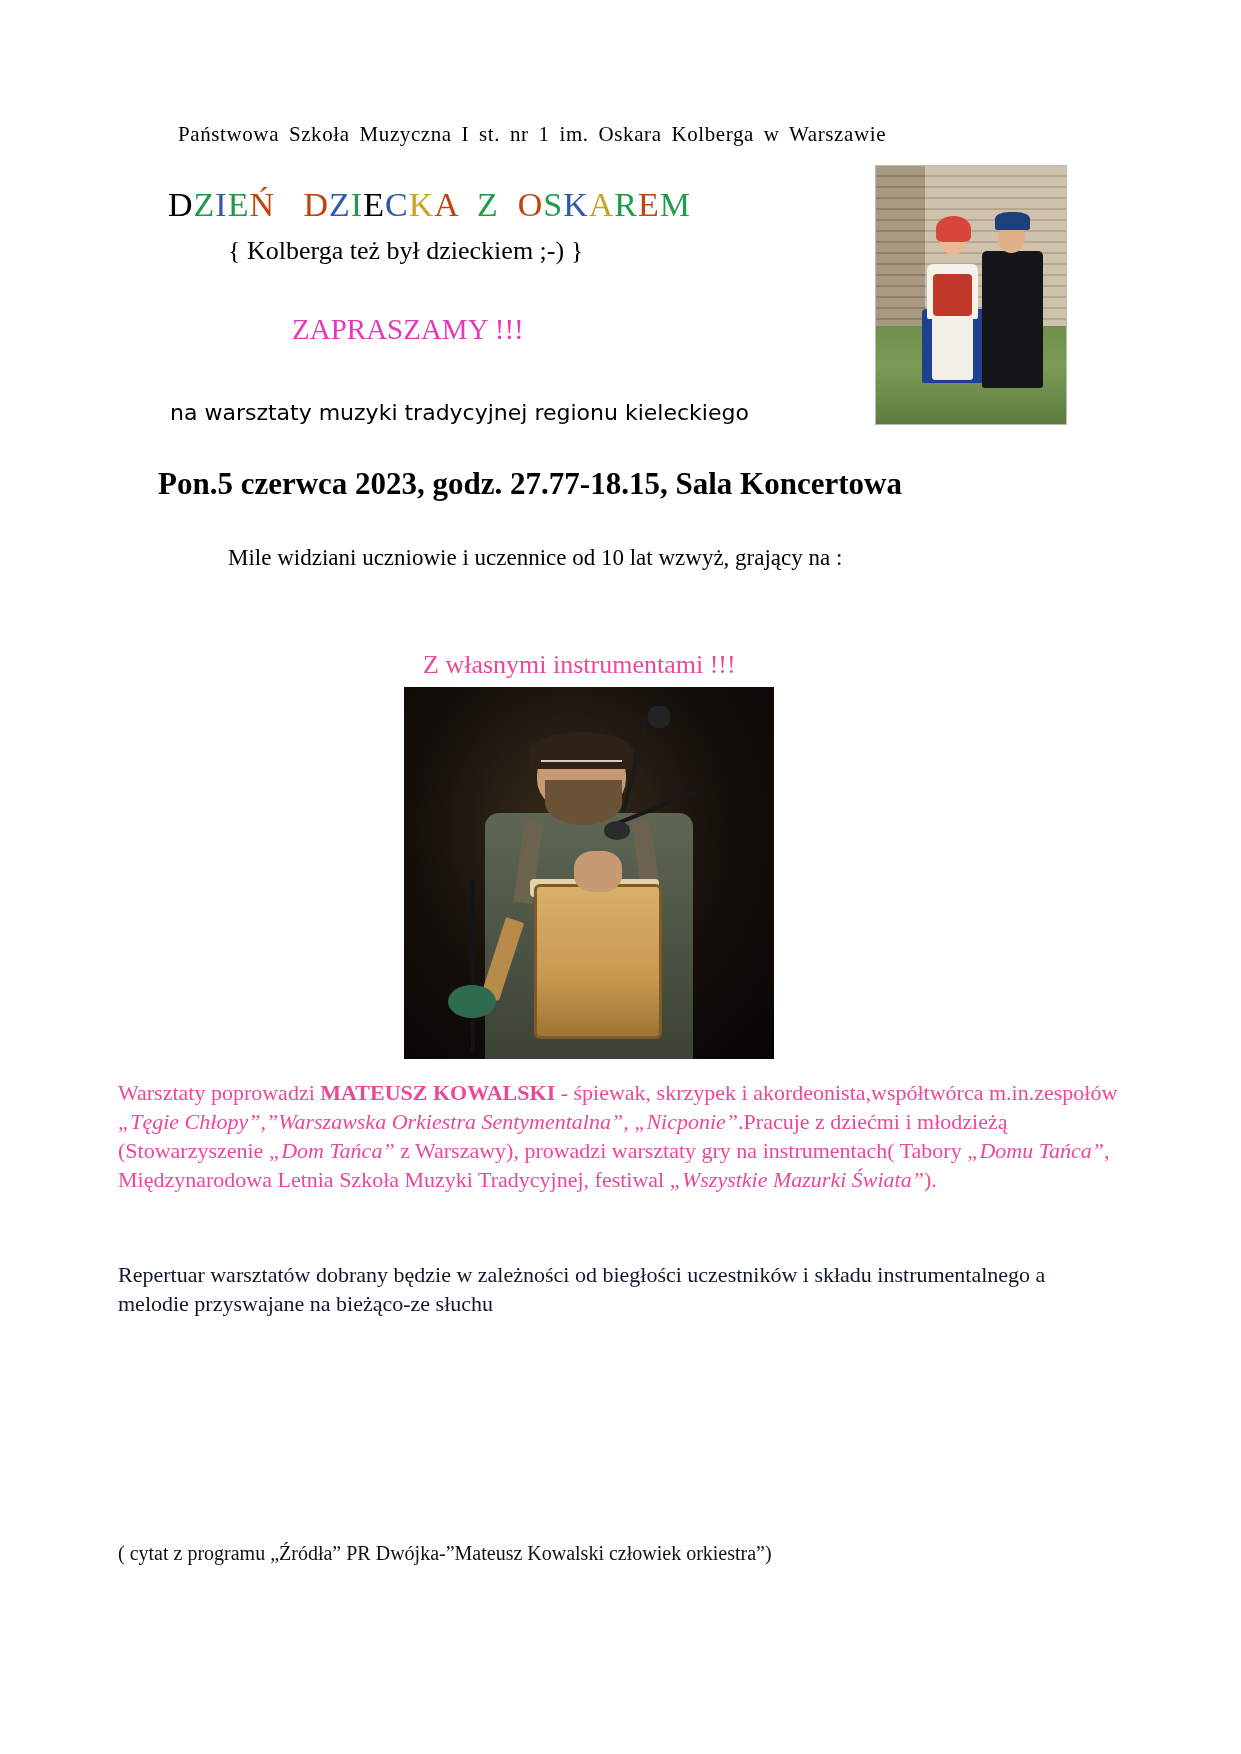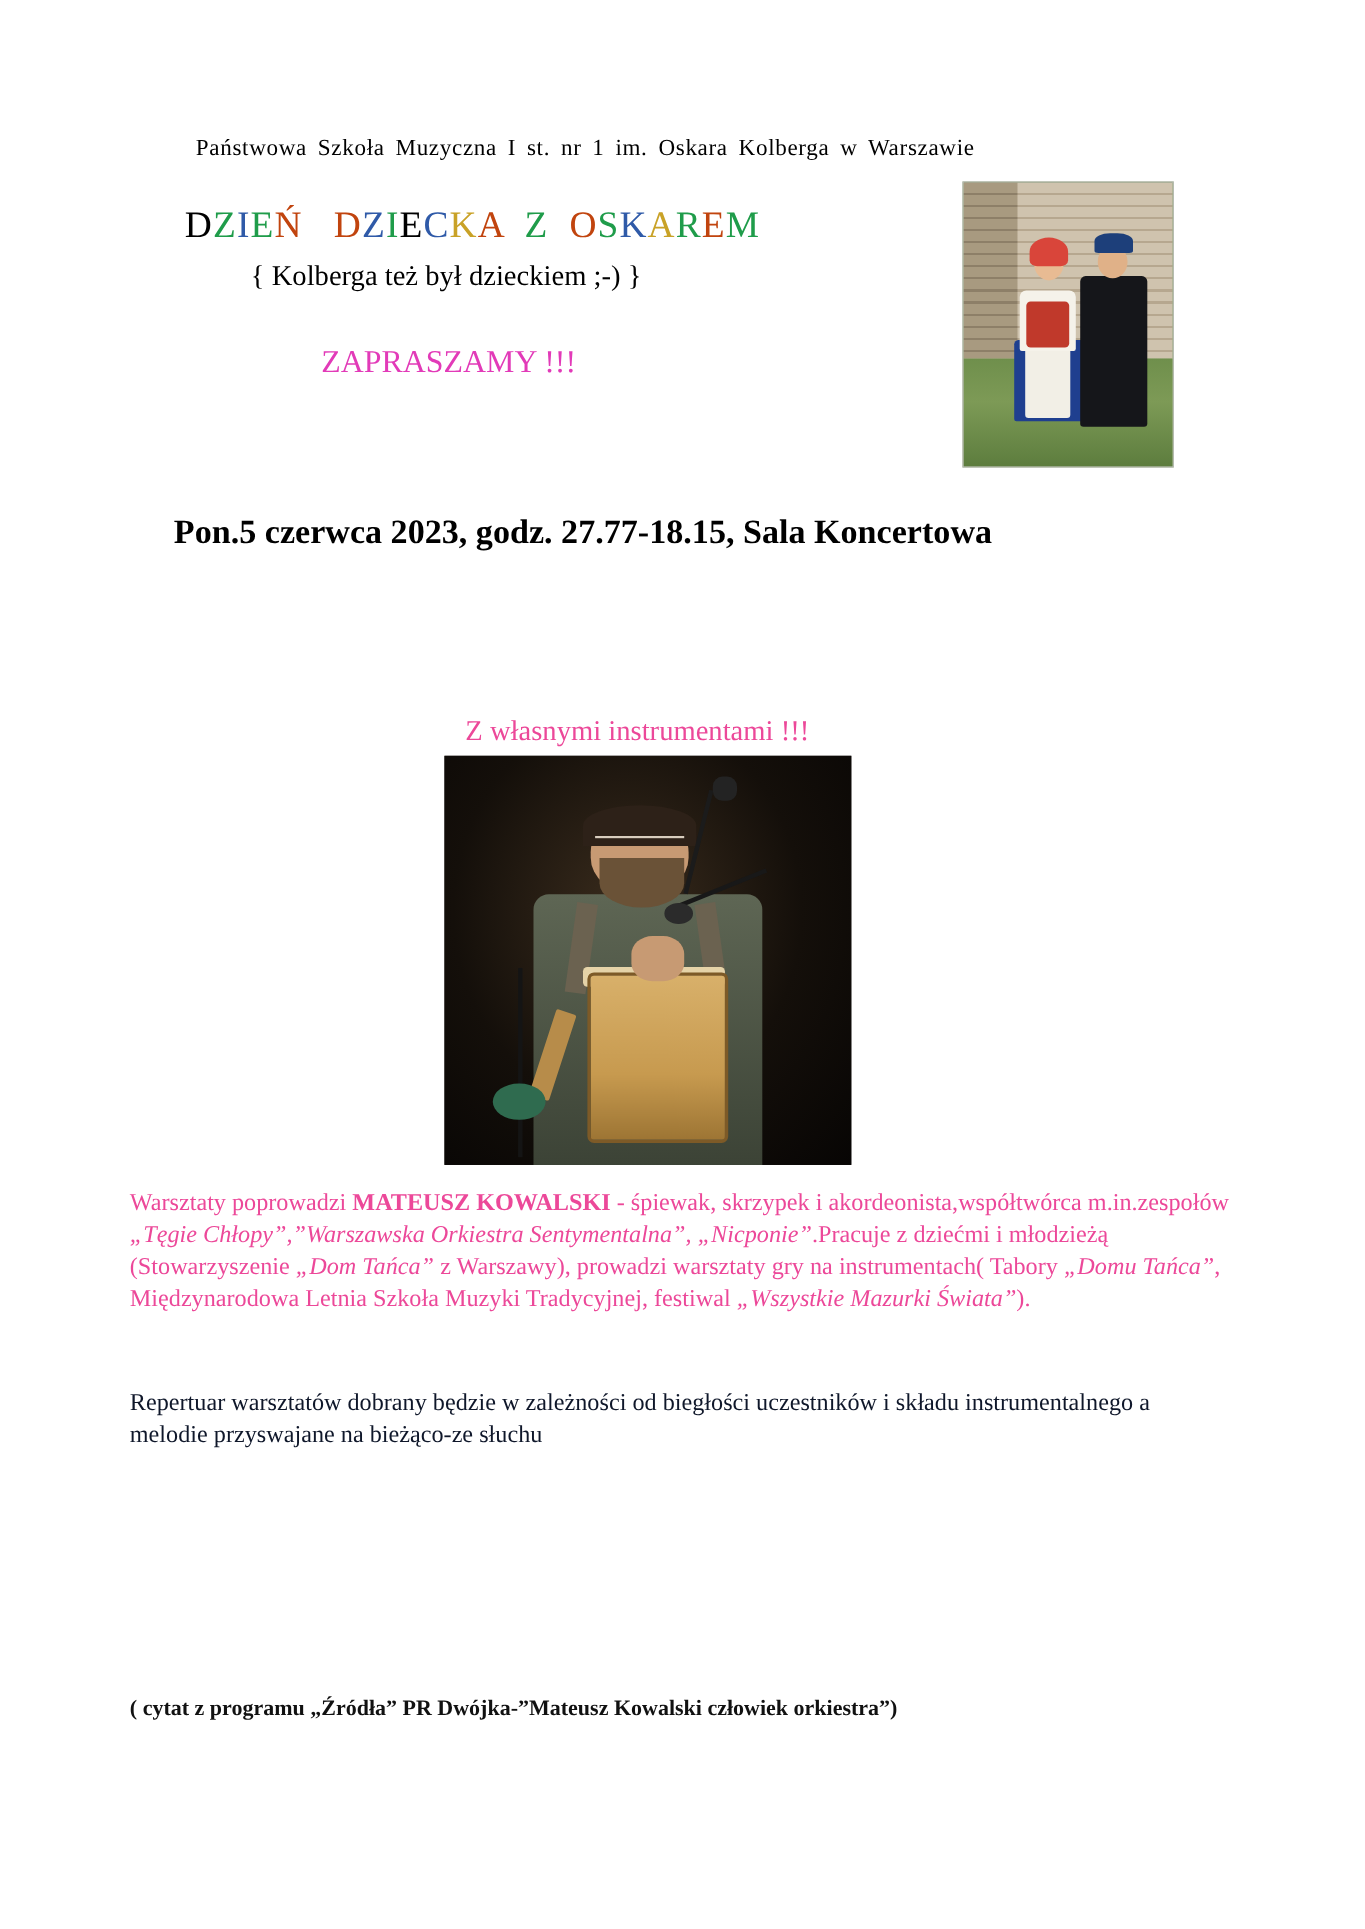--- a/index.html
+++ b/index.html
@@ -293,39 +293,40 @@
     color: #8e3a8e;
     white-space: nowrap;
   }
   .quote-src {
     position: absolute;
     left: 118px;
     top: 1542px;
     font-size: 20px;
     color: #111111;
     white-space: nowrap;
-    font-weight: bold;
   }
 </style>
 </head>
 <body>
 
 <div class="page">
 
   <div class="school-line">Państwowa  Szkoła  Muzyczna   I st.  nr 1  im. Oskara  Kolberga  w  Warszawie</div>
 
   <div class="title-colored"><span style="color: rgb(0, 0, 0);">D</span><span style="color: rgb(31, 156, 74);">Z</span><span style="color: rgb(47, 90, 168);">I</span><span style="color: rgb(31, 156, 74);">E</span><span style="color: rgb(193, 68, 14);">Ń</span><span style="color: rgb(0, 0, 0);">   </span><span style="color: rgb(193, 68, 14);">D</span><span style="color: rgb(47, 90, 168);">Z</span><span style="color: rgb(31, 156, 74);">I</span><span style="color: rgb(0, 0, 0);">E</span><span style="color: rgb(47, 90, 168);">C</span><span style="color: rgb(201, 162, 39);">K</span><span style="color: rgb(193, 68, 14);">A</span><span style="color: rgb(0, 0, 0);">  </span><span style="color: rgb(31, 156, 74);">Z</span><span style="color: rgb(0, 0, 0);">  </span><span style="color: rgb(193, 68, 14);">O</span><span style="color: rgb(31, 156, 74);">S</span><span style="color: rgb(47, 90, 168);">K</span><span style="color: rgb(201, 162, 39);">A</span><span style="color: rgb(31, 156, 74);">R</span><span style="color: rgb(193, 68, 14);">E</span><span style="color: rgb(31, 156, 74);">M</span></div>
 
   <div class="subtitle">{ Kolberga też był dzieckiem ;-) }</div>
 
   <div class="invite">ZAPRASZAMY !!!</div>
 
+  <div class="workshop-line">na warsztaty muzyki tradycyjnej regionu kieleckiego</div>
 
   <div class="date-line">Pon.5 czerwca 2023, godz. 27.77-18.15, Sala Koncertowa</div>
 
+  <div class="welcome-1">Mile widziani uczniowie i uczennice od 10 lat wzwyż, grający na :</div>
 
   <div class="own-instruments">Z własnymi instrumentami !!!</div>
 
   <div class="photo-couple">
     <div class="pc-wall"></div>
     <div class="pc-wall-dark"></div>
     <div class="pc-grass"></div>
     <div class="pc-woman">
       <div class="pc-woman-skirt"></div>
       <div class="pc-woman-apron"></div>

